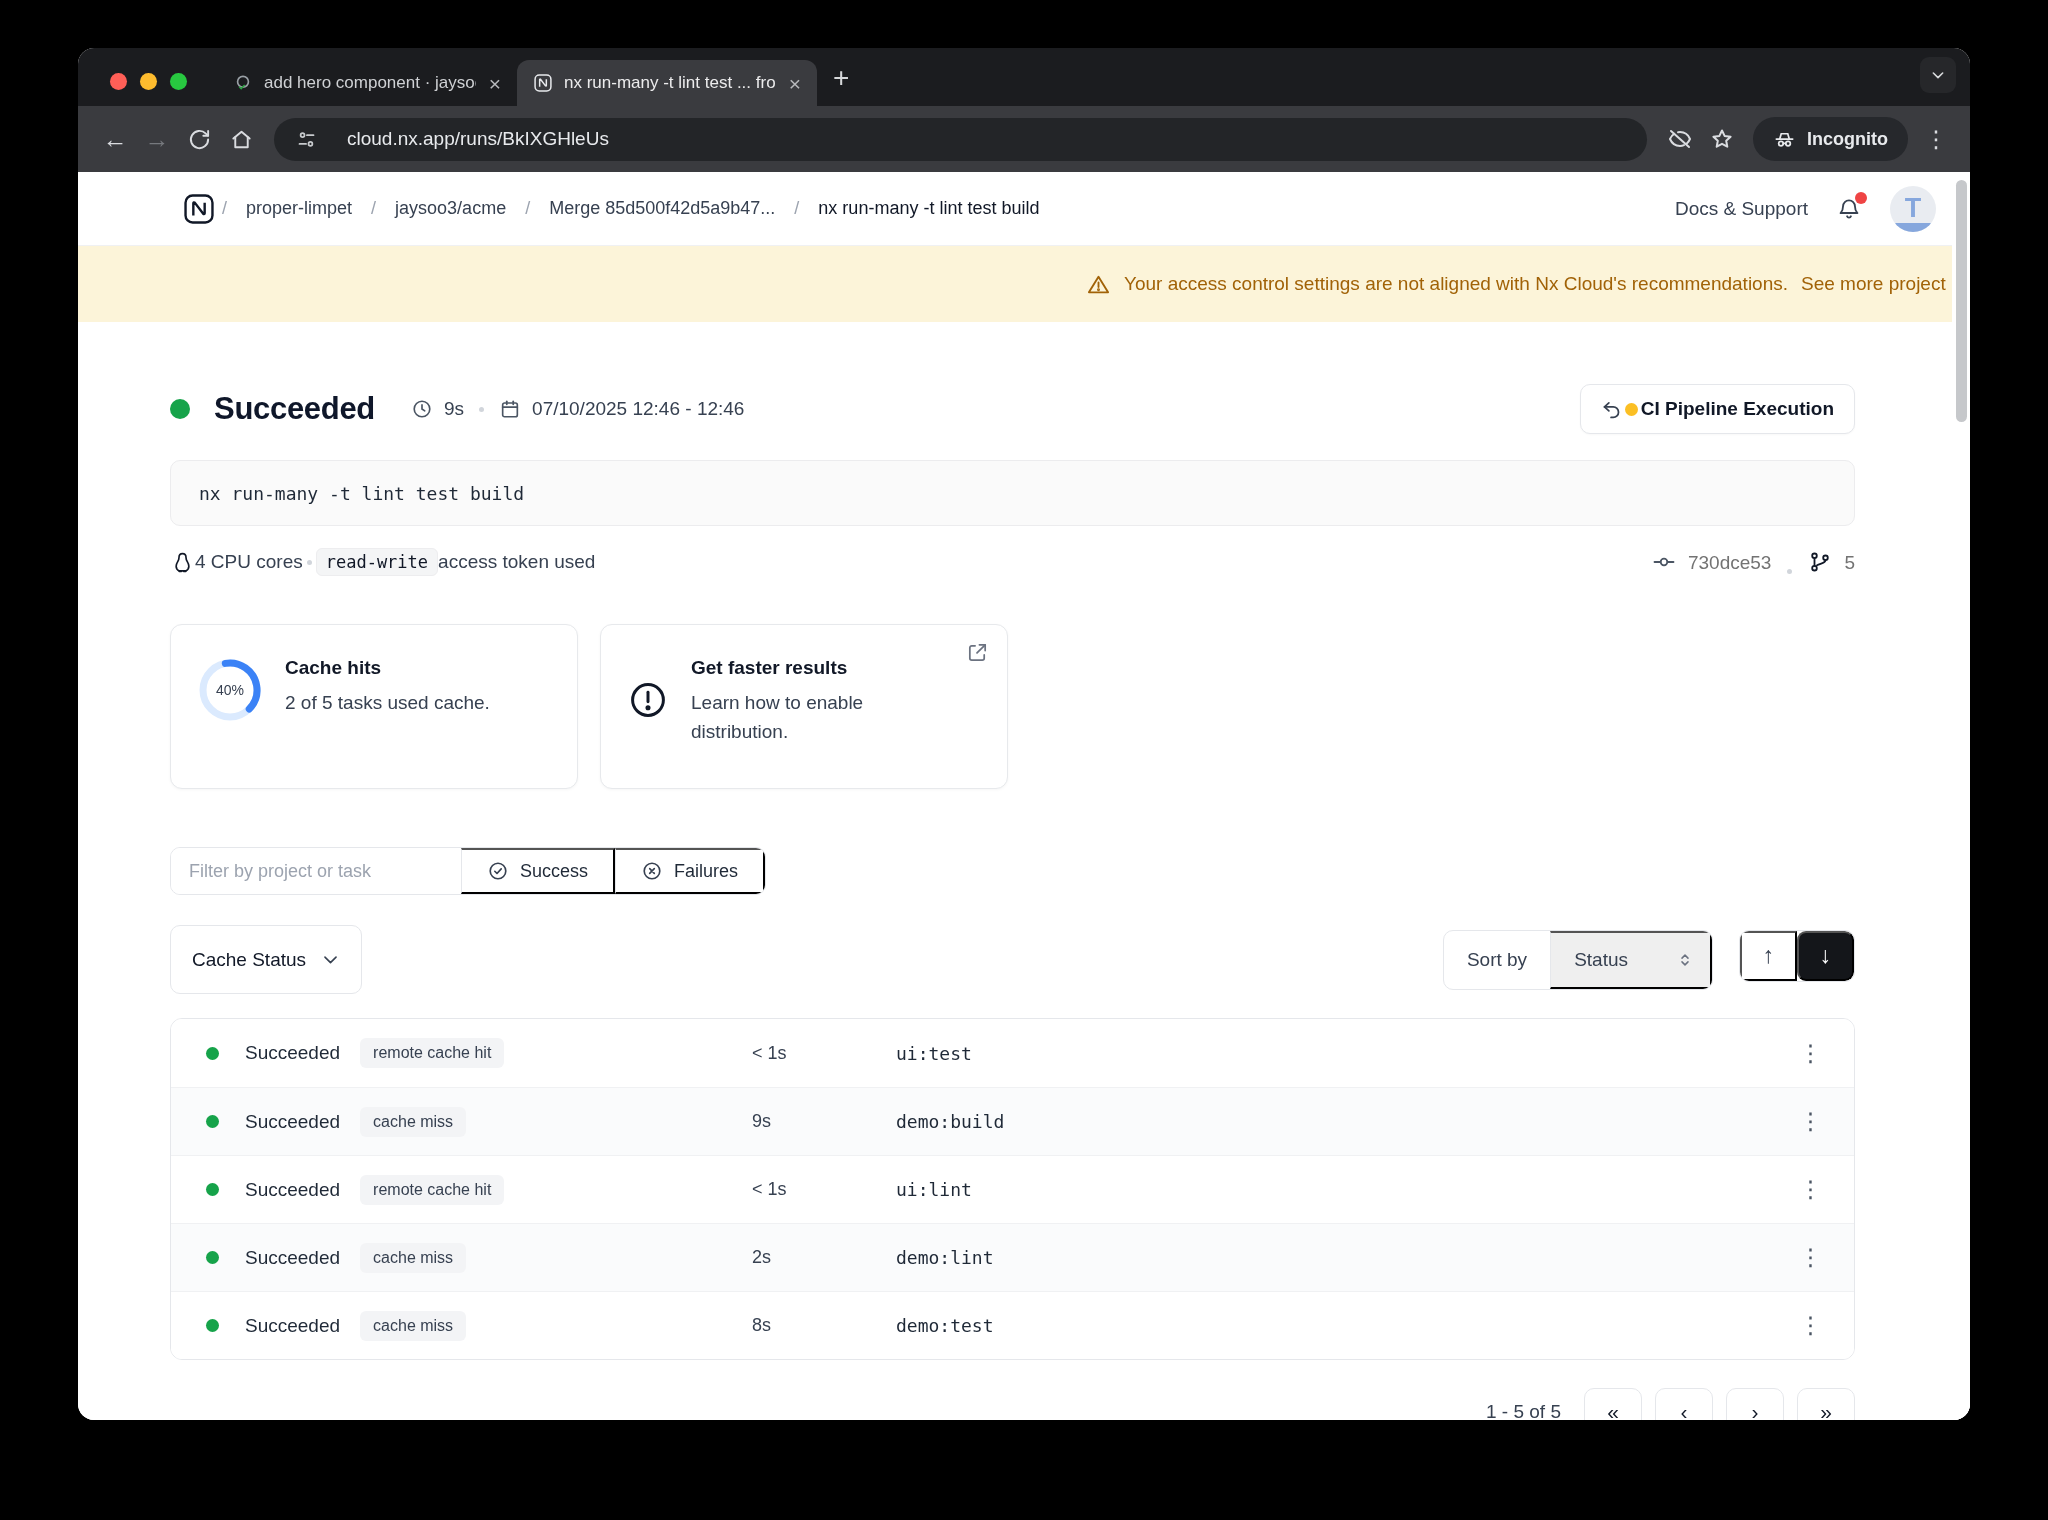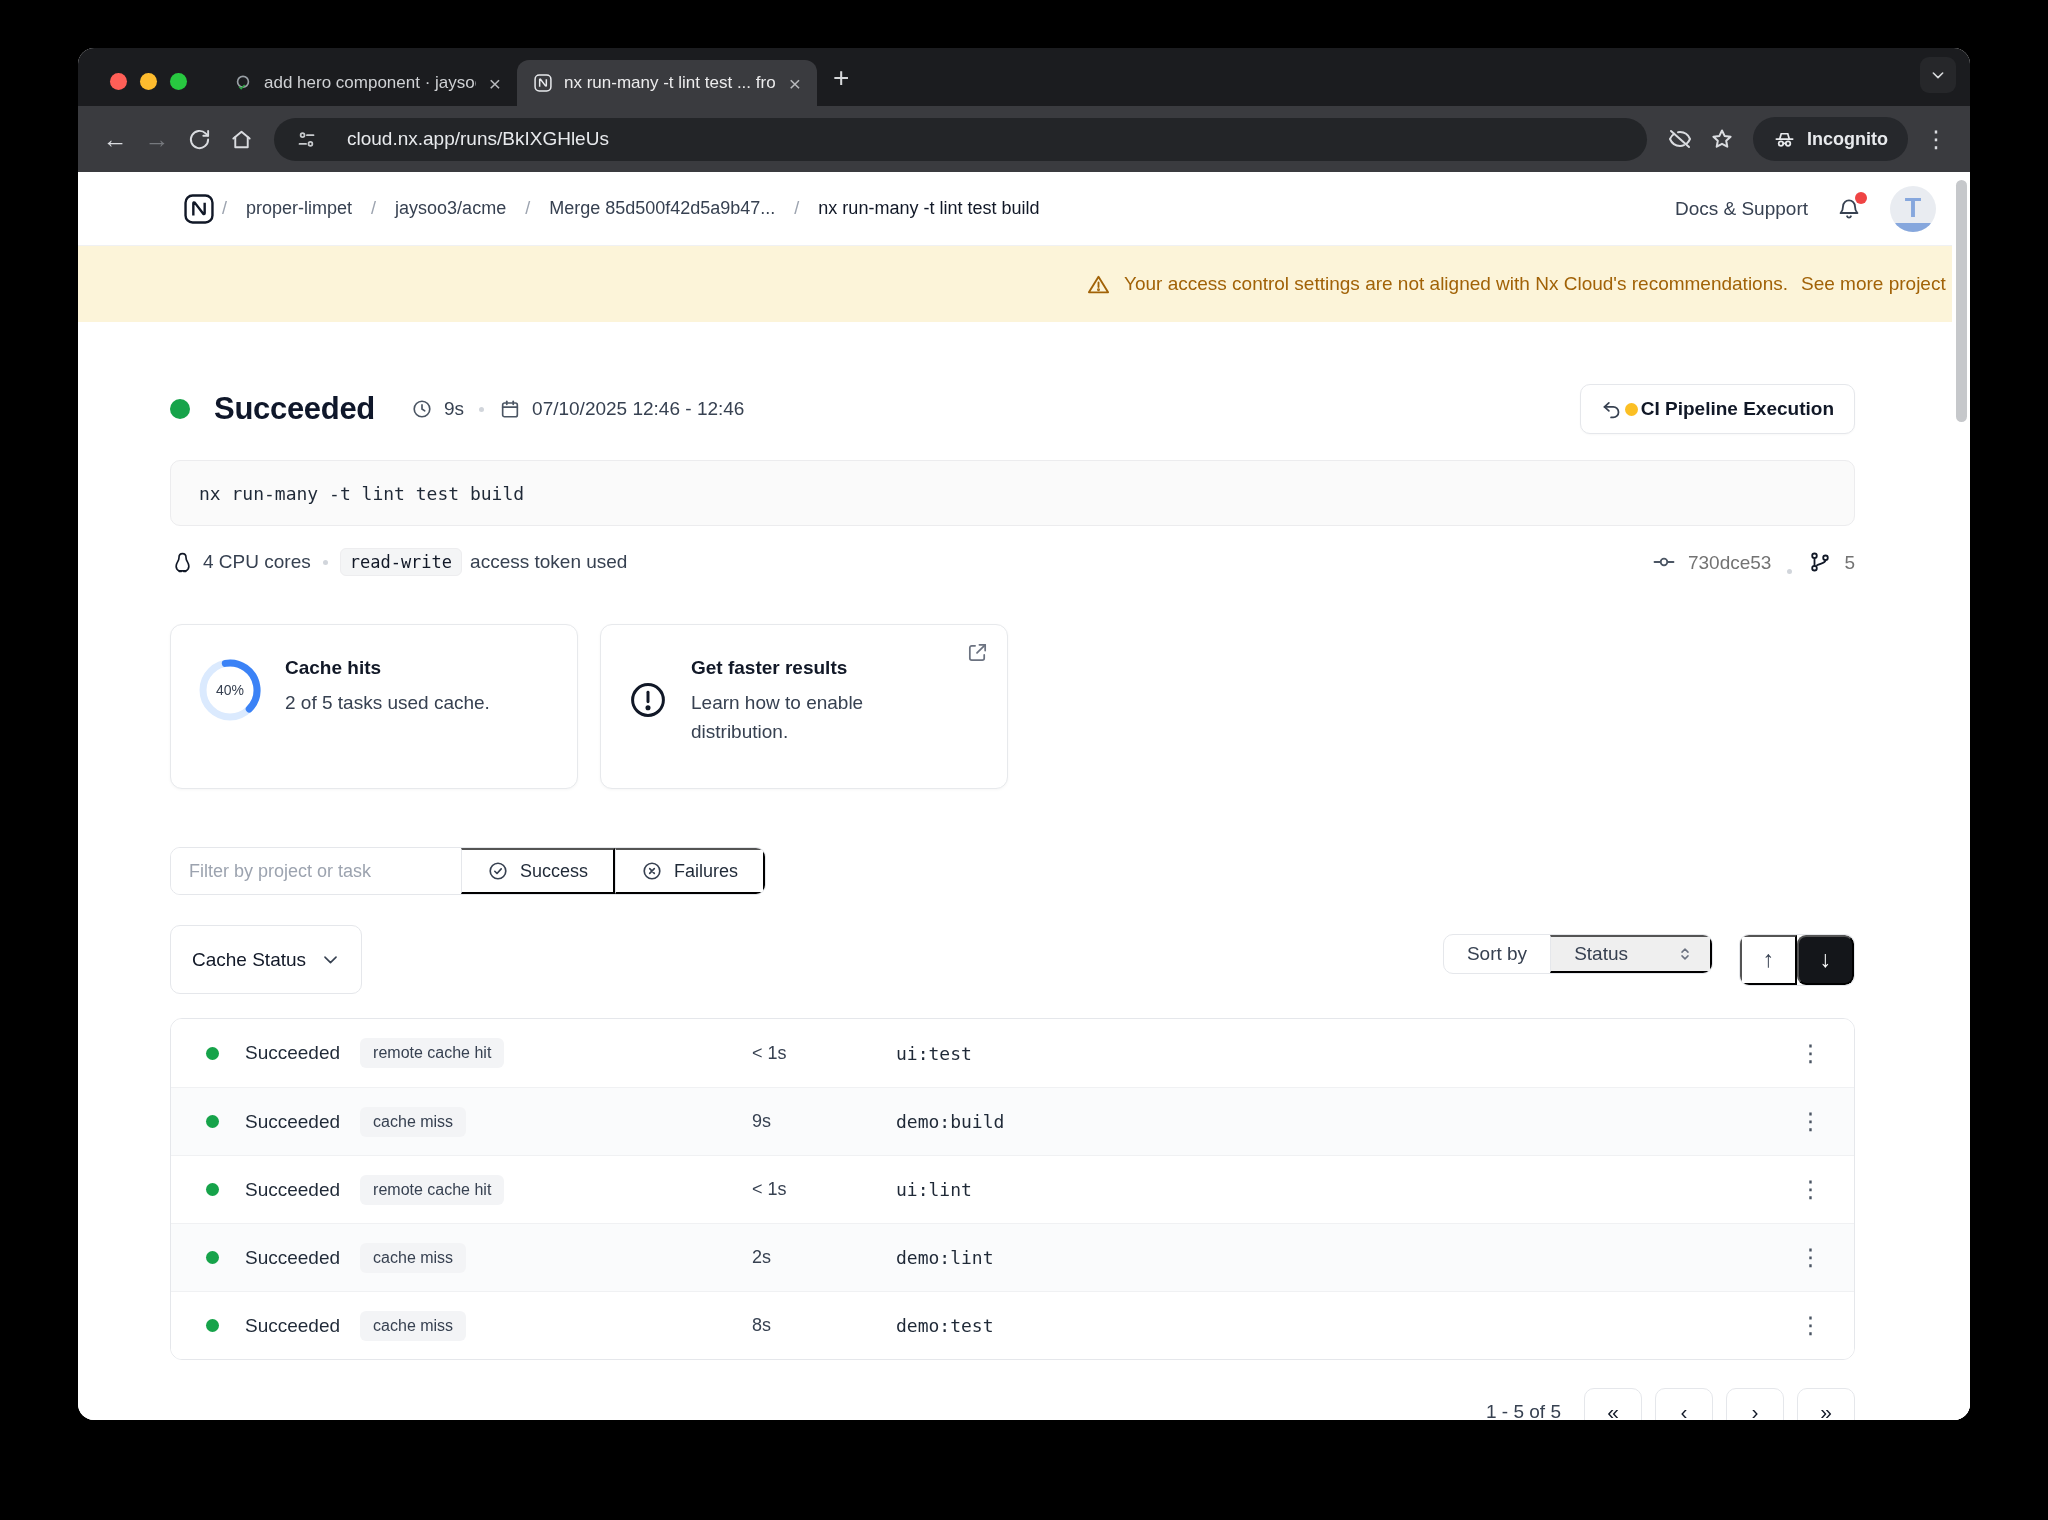--- a/index.html
+++ b/index.html
@@ -50,21 +50,21 @@
   .status-row { margin-top:62px; display:flex; align-items:center; }
   .status-dot { width:20px; height:20px; border-radius:50%; background:#16a34a; margin-right:24px; }
   .status-title { font-size:31px; font-weight:650; letter-spacing:-.3px; color:#0f172a; }
   .status-meta { display:flex; align-items:center; gap:11px; margin-left:36px; color:#374151; font-size:19px; }
   .tiny-sep { width:5px; height:5px; border-radius:50%; background:#d1d5db; margin:0 4px; }
   .pipeline-btn { margin-left:auto; height:50px; border:1px solid #e5e7eb; border-radius:10px; background:#fff; display:flex; align-items:center; gap:3px; padding:0 20px; font-size:19px; font-weight:650; color:#111827; box-shadow:0 1px 2px rgba(0,0,0,.03); }
   .pipe-dot { width:13px; height:13px; border-radius:50%; background:#fbbf24; }
 
   .command-box { margin-top:26px; height:66px; background:#fafafa; border:1px solid #ececee; border-radius:10px; display:flex; align-items:center; padding:0 28px; font-family:"DejaVu Sans Mono", monospace; font-size:18px; color:#1f2937; }
 
-  .meta-row { margin-top:22px; display:flex; align-items:center; gap:8px; font-size:19px; color:#374151; }
+  .meta-row { margin-top:22px; display:flex; align-items:center; gap:0; font-size:19px; color:#374151; }
   .code-badge { font-family:"DejaVu Sans Mono", monospace; font-size:17px; background:#f4f5f6; border:1px solid #ededef; border-radius:6px; padding:3px 9px; color:#111827; }
   .meta-right { margin-left:auto; display:flex; align-items:flex-end; gap:12px; color:#737373; }
 
   .cards { margin-top:48px; display:flex; gap:22px; }
   .card { width:408px; height:165px; border:1px solid #e7e9ec; border-radius:12px; background:#fff; box-shadow:0 1px 3px rgba(0,0,0,.04); position:relative; padding:32px 26px; display:flex; gap:22px; align-items:flex-start; }
   .card-texts { display:flex; flex-direction:column; gap:9px; }
   .card-title { font-size:19px; font-weight:650; color:#111827; }
   .card-sub { font-size:19px; color:#374151; line-height:1.55; max-width:230px; }
   .ring-wrap { position:relative; width:66px; height:66px; flex:none; }
   .ring-label { position:absolute; inset:0; display:flex; align-items:center; justify-content:center; font-size:14px; color:#374151; }
@@ -73,21 +73,21 @@
 
   .filtergroup { margin-top:58px; display:inline-flex; height:48px; border:1px solid #e5e7eb; border-radius:10px; overflow:hidden; background:#fff; }
   .filter-input { width:290px; border:none; outline:none; padding:0 18px; font-size:18px; font-family:"Liberation Sans",sans-serif; color:#111827; }
   .filter-input::placeholder { color:#9ca3af; }
   .fbtn { display:flex; align-items:center; gap:11px; padding:2px 25px; border-left:1px solid #e5e7eb; font-size:18px; color:#1f2937; background:#fff; }
   .fbtn svg { color:#374151; }
 
   .controls { margin-top:30px; display:flex; align-items:center; }
   .cache-status-btn { height:69px; border:1px solid #e5e7eb; border-radius:10px; background:#fff; display:flex; align-items:center; gap:15px; padding:0 21px; font-size:19px; color:#111827; }
   .controls-right { margin-left:auto; display:flex; gap:26px; }
-  .sortgroup { display:flex; height:40px; border:1px solid #e5e7eb; border-radius:10px; overflow:hidden; background:#fff; }
+  .sortgroup { display:flex; height:60px; border:1px solid #e5e7eb; border-radius:10px; overflow:hidden; background:#fff; }
   .sort-label { display:flex; align-items:center; padding:0 23px; font-size:19px; color:#374151; }
   .sort-select { display:flex; align-items:center; gap:48px; padding:0 16px 0 23px; border-left:1px solid #e5e7eb; font-size:19px; color:#374151; }
   .togglegroup { display:flex; height:52px; border:1px solid #e5e7eb; border-radius:10px; overflow:hidden; background:#fff; }
   .tbtn { width:57px; display:flex; align-items:center; justify-content:center; font-size:23px; color:#374151; background:#fff; }
   .tbtn.active { background:#14161a; color:#fff; border-radius:9px; }
 
   .tasktable { margin-top:24px; border:1px solid #e5e7eb; border-radius:12px; overflow:hidden; background:#fff; }
   .trow { height:68px; display:flex; align-items:center; padding:0 22px 0 35px; background:#fff; }
   .trow + .trow { border-top:1px solid #f0f1f3; }
   .trow.alt { background:#fafbfc; }

